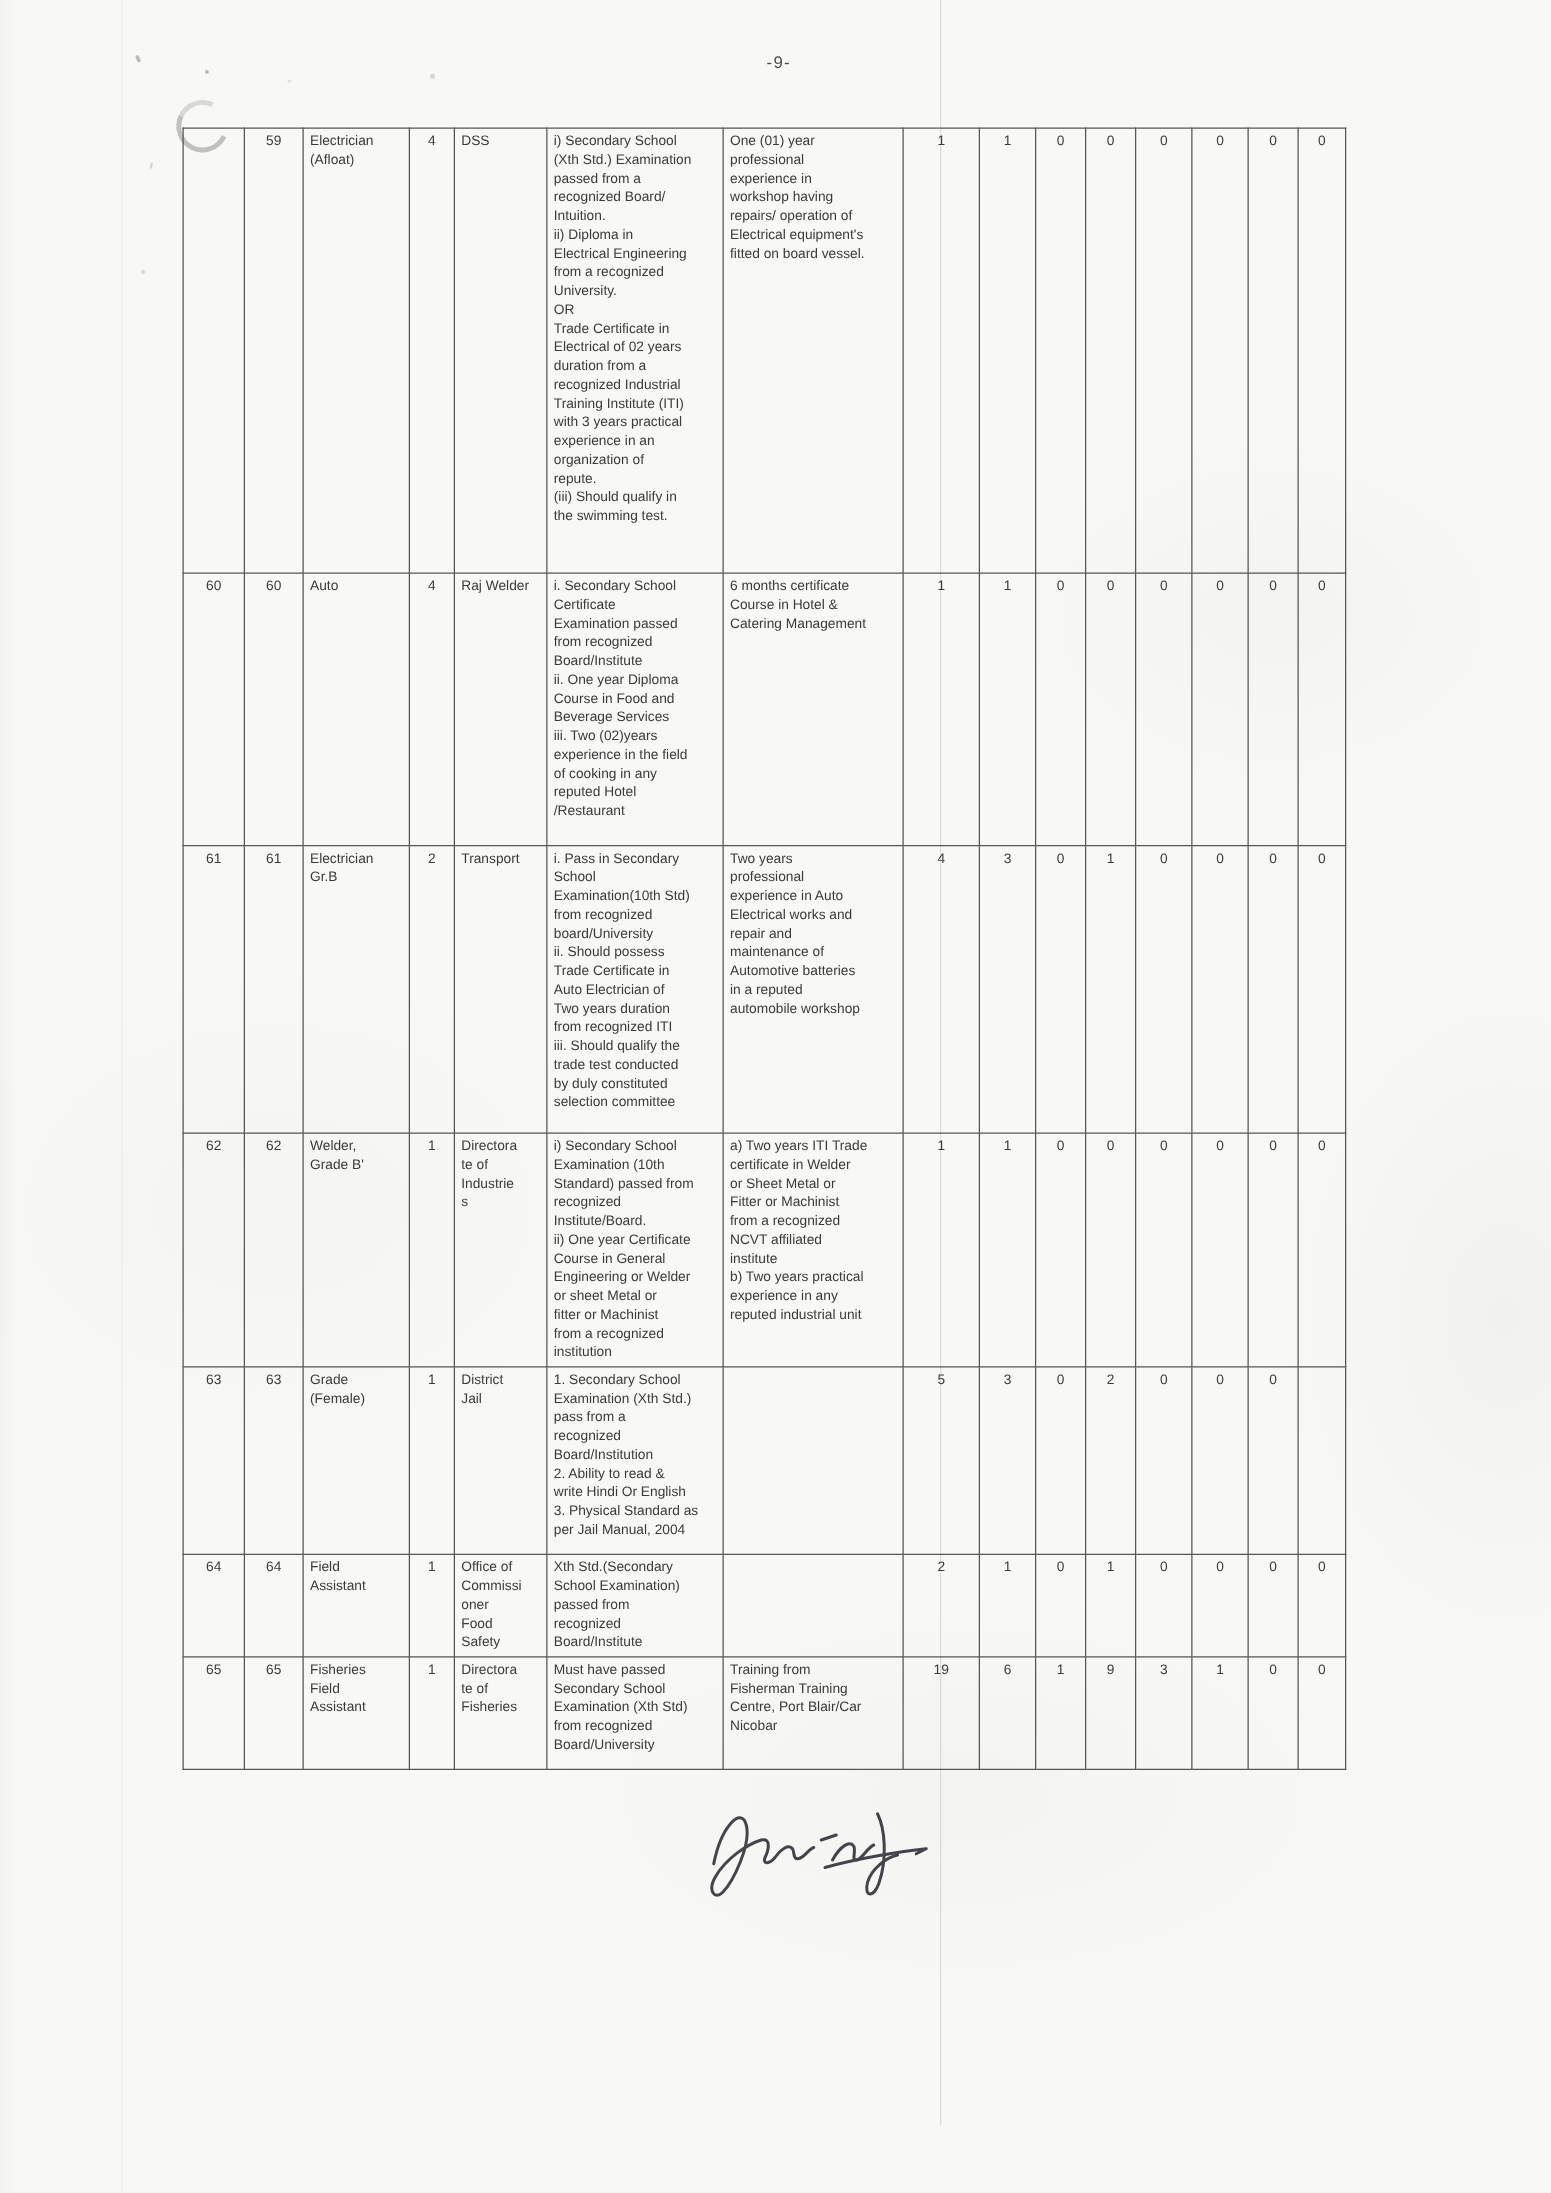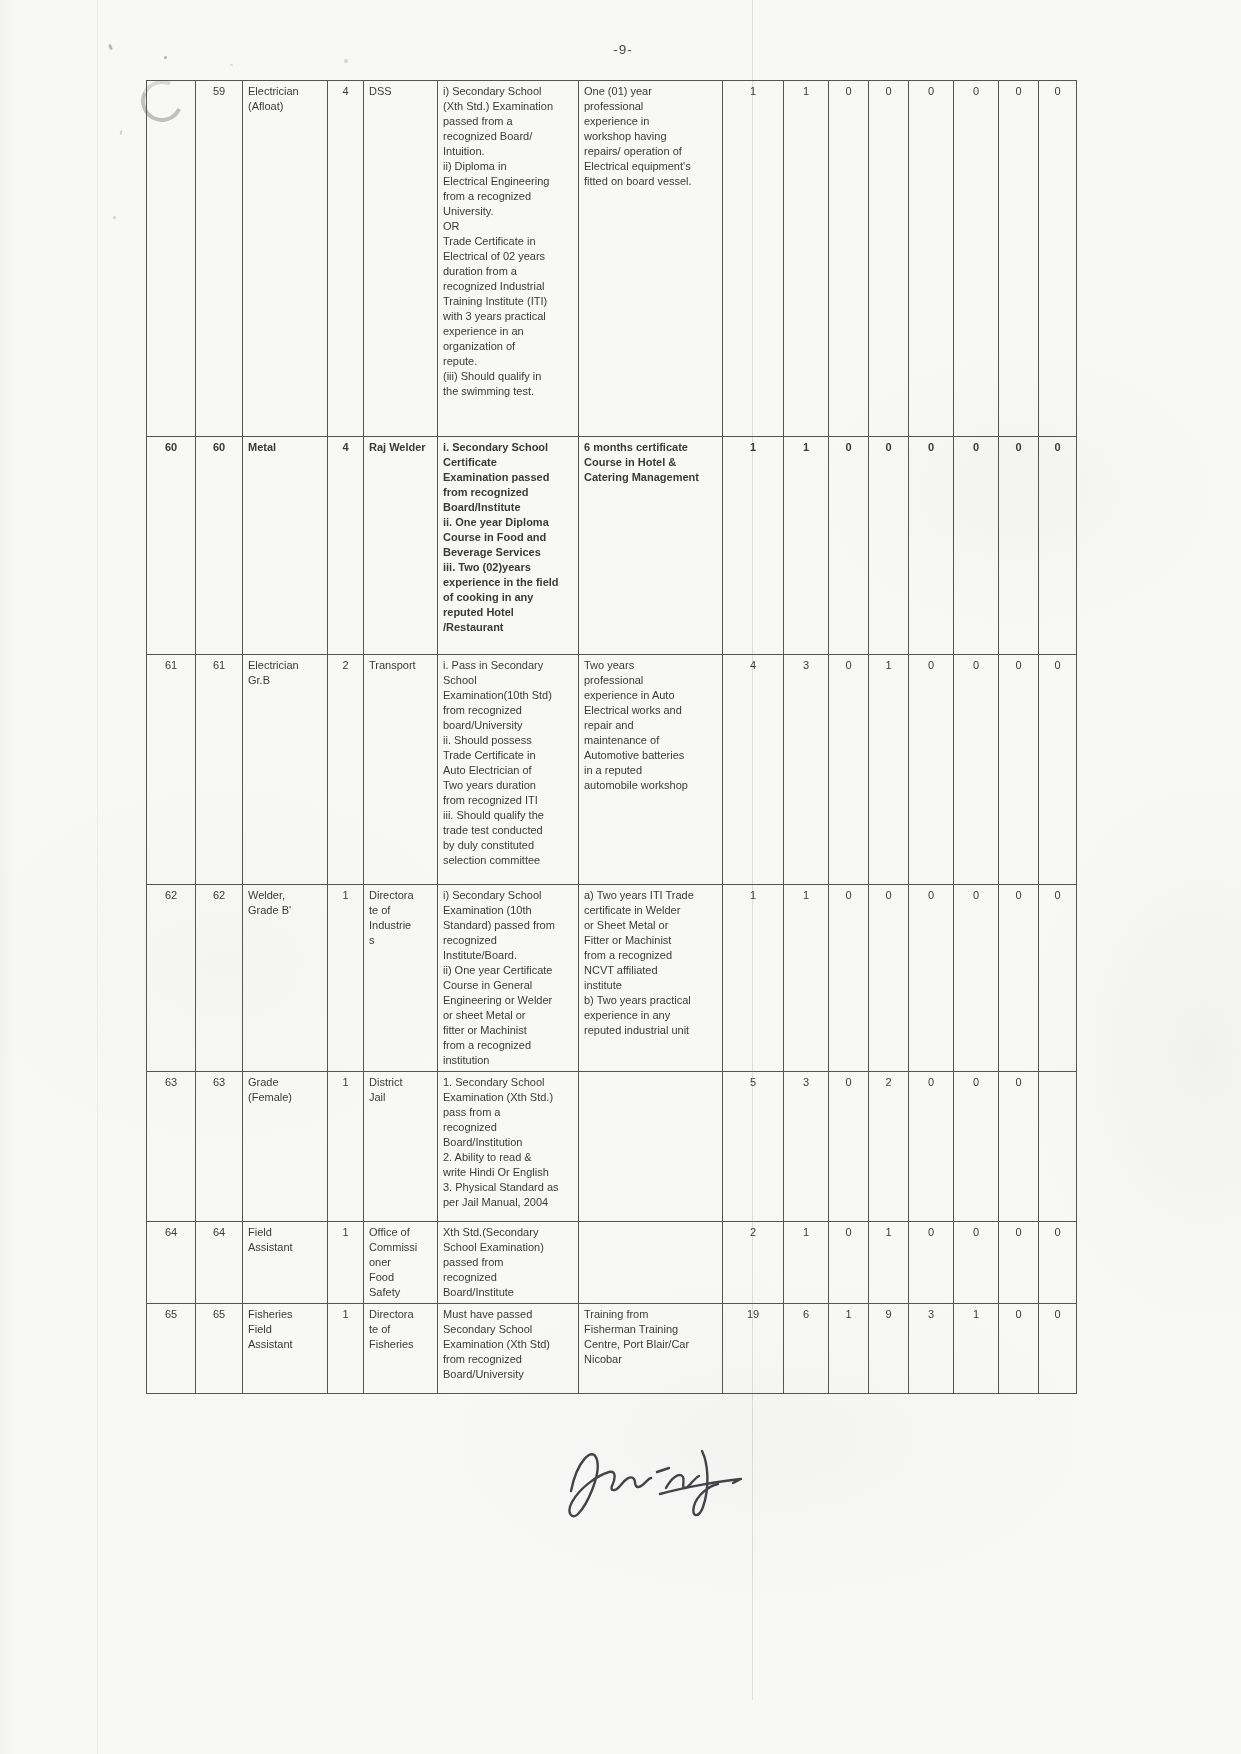--- a/index.html
+++ b/index.html
@@ -32,31 +32,31 @@
   }
   .speck{position:absolute;background:rgba(110,110,108,0.45);border-radius:40%;}
   .s1{left:109px;top:44px;width:3px;height:6px;transform:rotate(-25deg);}
   .s2{left:164px;top:56px;width:3px;height:3px;}
   .s3{left:120px;top:130px;width:2px;height:5px;transform:rotate(15deg);opacity:.6;}
   .s4{left:113px;top:216px;width:3px;height:3px;opacity:.55;}
   .s5{left:344px;top:59px;width:4px;height:4px;opacity:.5;}
   .s6{left:230px;top:64px;width:3px;height:2px;opacity:.4;}
   
   table.vacancy{
-    position:absolute;left:146px;top:80px;width:930px;
+    position:absolute;left:146px;top:102px;width:930px;
     border-collapse:collapse;table-layout:fixed;
   }
   table.vacancy td{
     border:1px solid #555;vertical-align:top;
     padding:3px 5px;font-size:11px;line-height:15px;color:#3a3a3a;
     white-space:pre-line;overflow:hidden;word-wrap:break-word;
   }
   td.ctr{text-align:center;font-size:11.5px;white-space:normal;}
   td.count{text-align:center;font-size:11.5px;white-space:normal;padding-top:4px;}
-  tr.row-0{height:356px;} tr.row-1{height:218px;font-weight:bold;} tr.row-2{height:230px;padding-left:32px;}
+  tr.row-0{height:356px;} tr.row-1{height:218px;} tr.row-2{height:230px;padding-left:32px;}
   tr.row-3{height:159px;} tr.row-4{height:150px;padding-left:16px;} tr.row-5{height:80px;}
   tr.row-6{height:90px;}
   
   .signature{position:absolute;left:545px;top:1425px;width:210px;height:110px;}
   .signature svg{width:100%;height:100%;}
 </style>
 </head>
 <body>
 
 <div class="page">
@@ -132,21 +132,21 @@
       <td class="count">0</td>
       <td class="count">0</td>
       <td class="count">0</td>
       <td class="count">0</td>
       <td class="count">0</td>
       <td class="count">0</td>
     </tr>
         <tr class="row-1">
       <td class="ctr">60</td>
       <td class="ctr">60</td>
-      <td>Metal</td>
+      <td>Auto</td>
       <td class="ctr">4</td>
       <td>Raj Welder</td>
       <td>i. Secondary School
 Certificate
 Examination passed
 from recognized
 Board/Institute
 ii. One year Diploma
 Course in Food and
 Beverage Services

